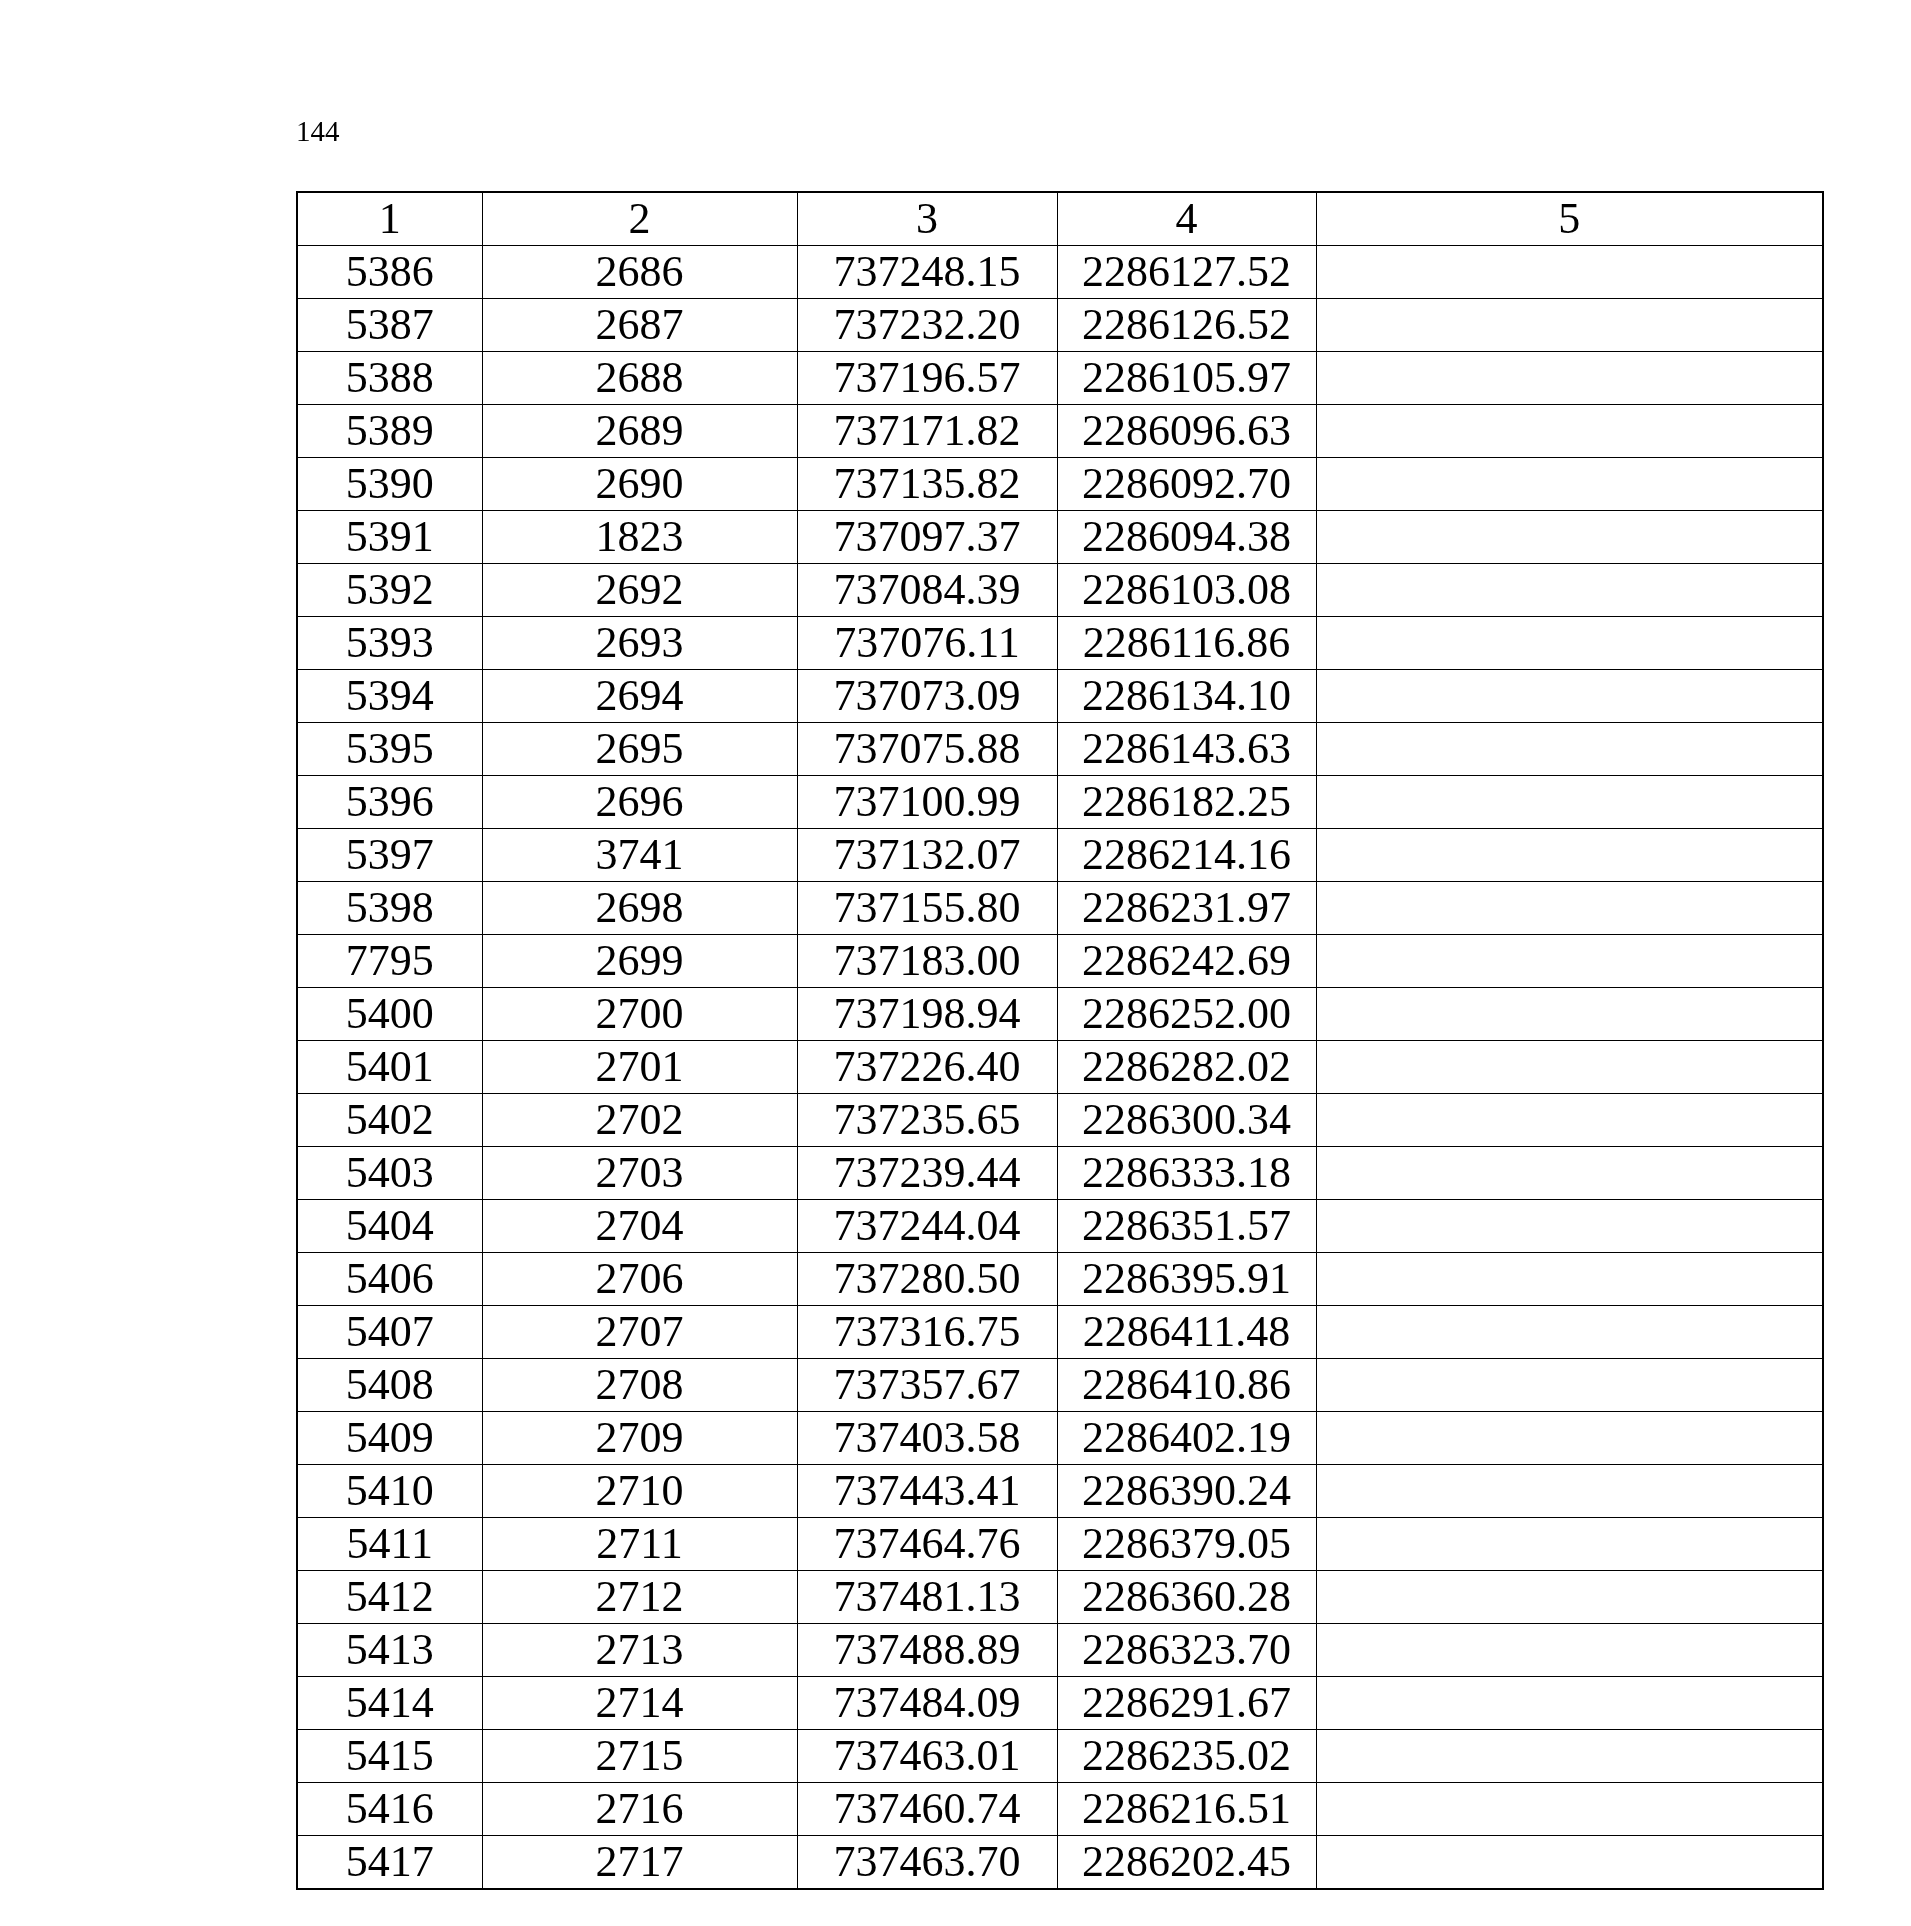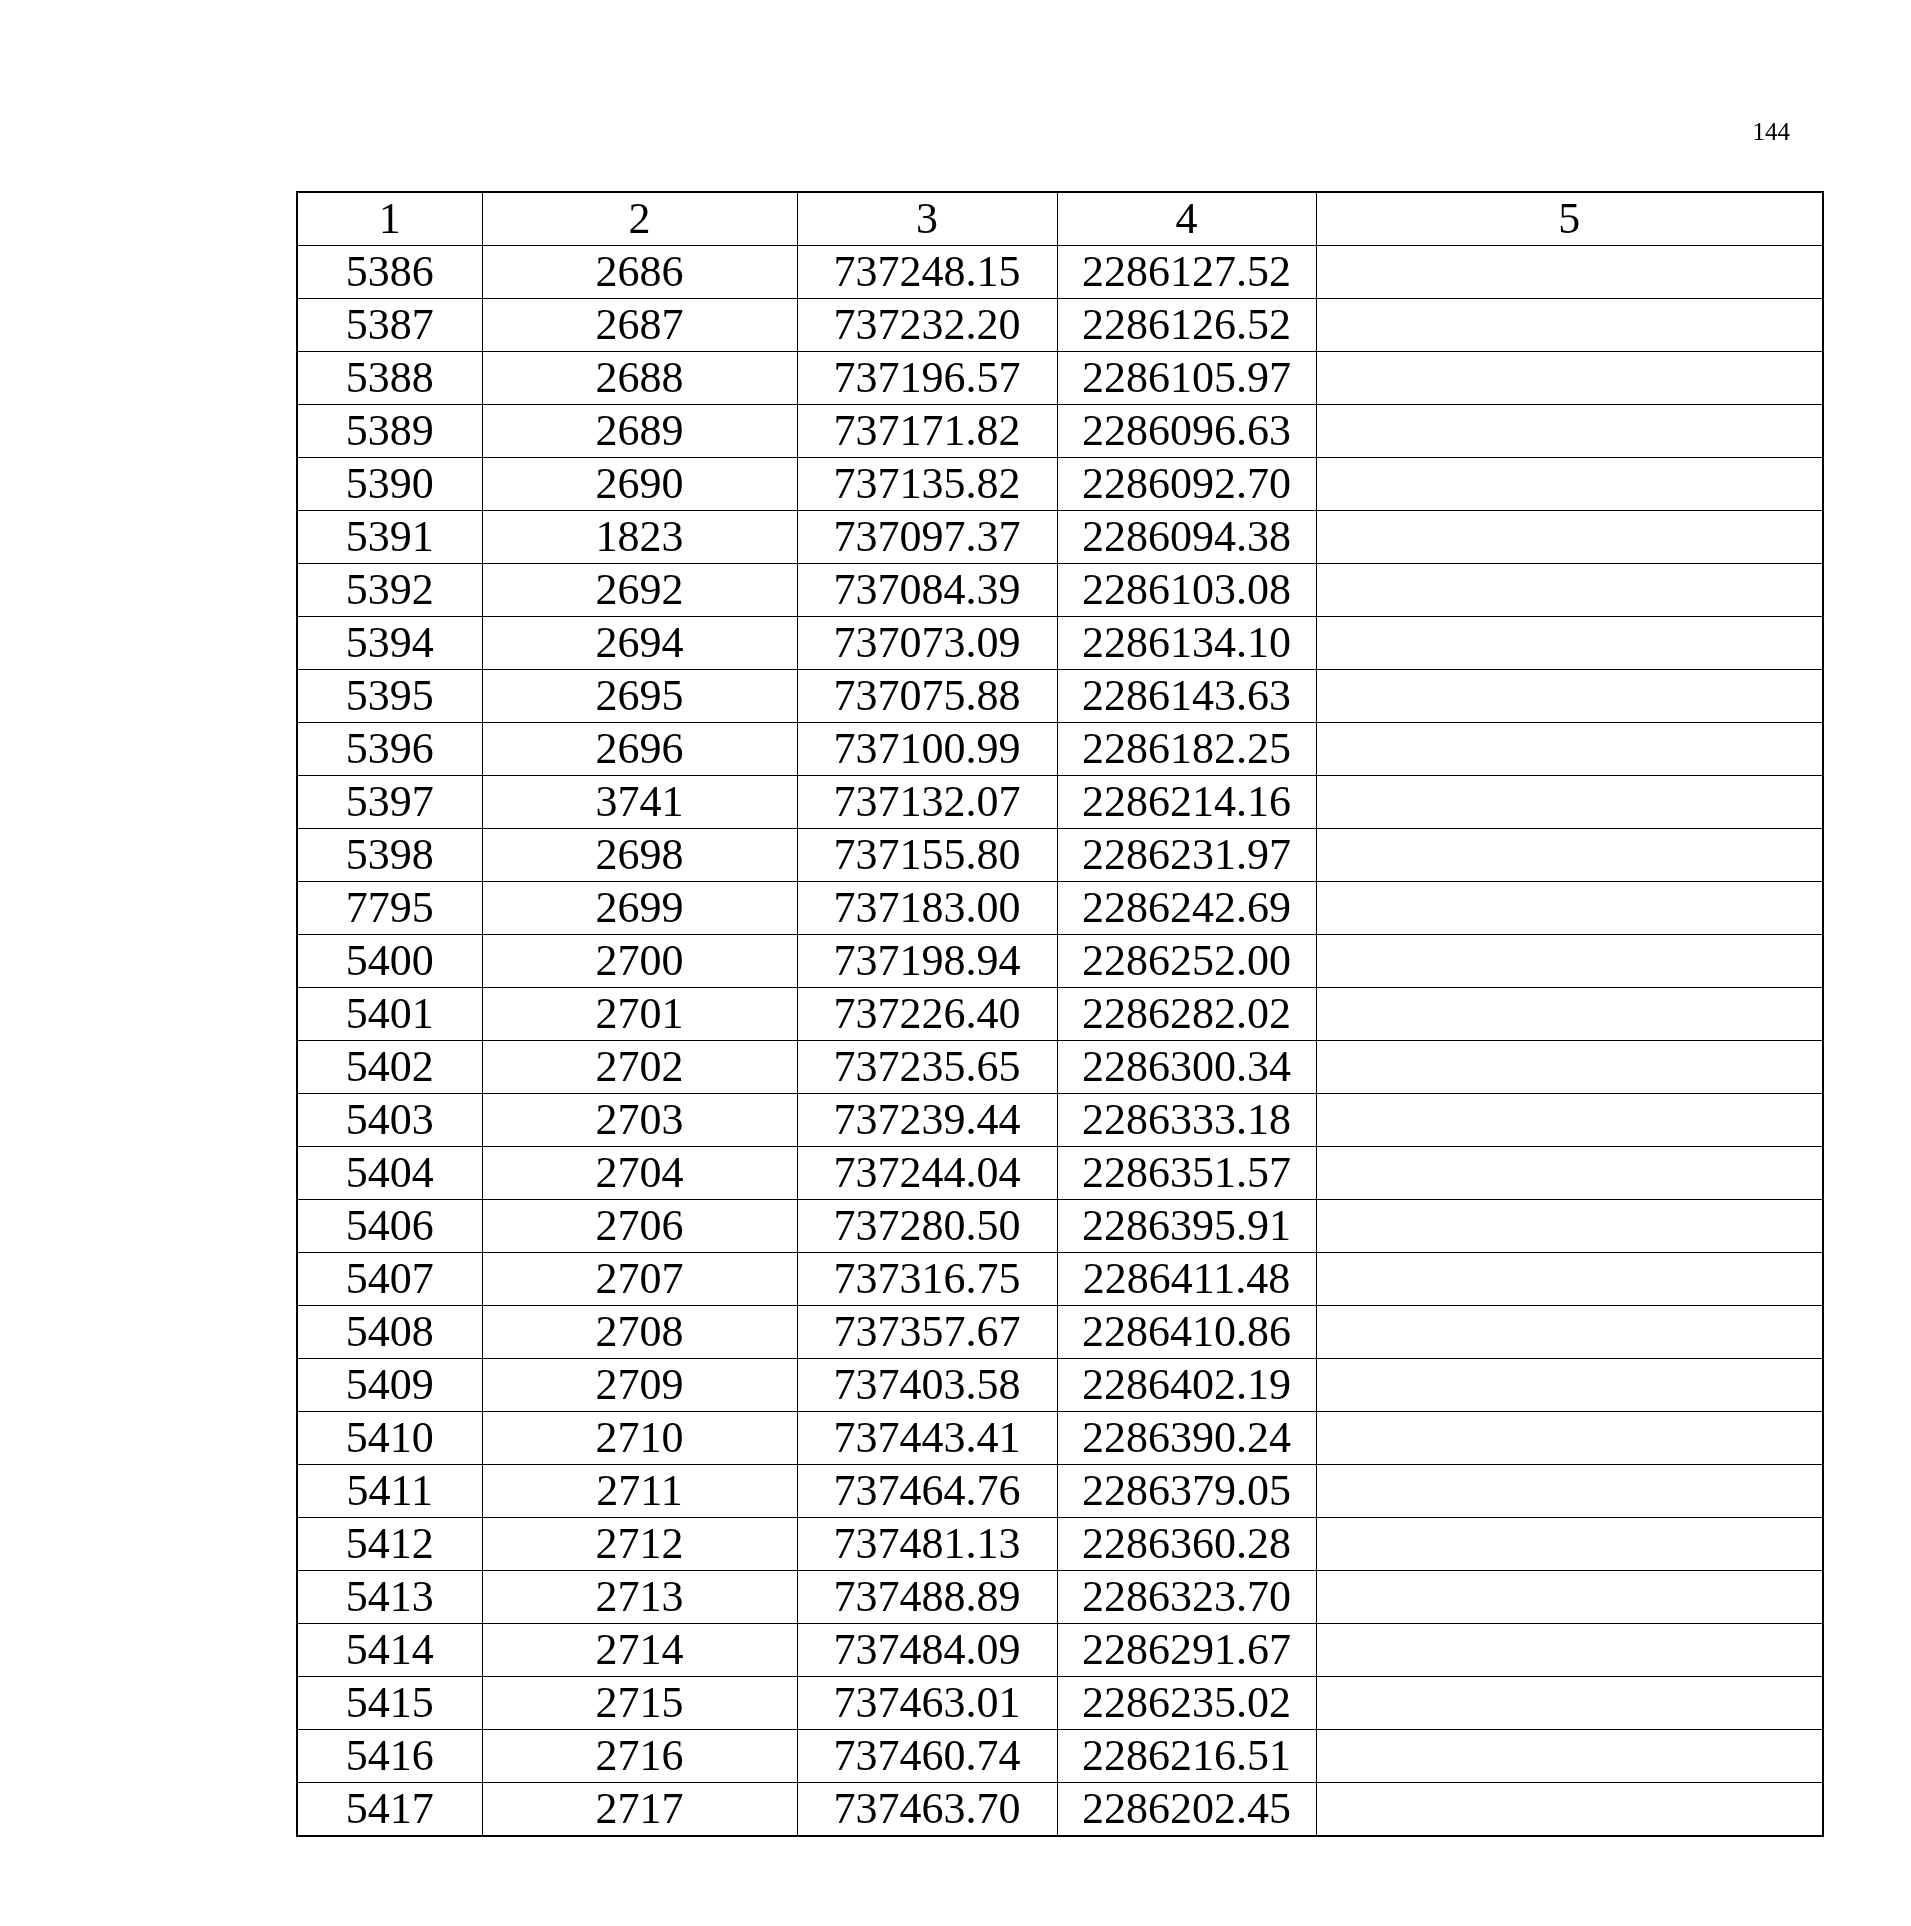--- a/index.html
+++ b/index.html
@@ -17,22 +17,22 @@
     left: 0; top: 0;
     width: 1911px;
     height: 2703px;
     background: #ffffff;
   }
   .page-number {
     position: absolute;
     left: 296px;
     top: 112px;
     width: 1494px;
-    text-align: right;
-    font-size: 25px;
+    text-align: left;
+    font-size: 29px;
     line-height: 39px;
     color: #000000;
   }
   table.data-table {
     position: absolute;
     left: 296px;
     top: 191px;
     width: 1525px;
     border-collapse: collapse;
     table-layout: fixed;
@@ -130,20 +130,27 @@
           <td></td>
         </tr>
         <tr>
           <td>5392</td>
           <td>2692</td>
           <td>737084.39</td>
           <td>2286103.08</td>
           <td></td>
         </tr>
         <tr>
+          <td>5393</td>
+          <td>2693</td>
+          <td>737076.11</td>
+          <td>2286116.86</td>
+          <td></td>
+        </tr>
+        <tr>
           <td>5394</td>
           <td>2694</td>
           <td>737073.09</td>
           <td>2286134.10</td>
           <td></td>
         </tr>
         <tr>
           <td>5395</td>
           <td>2695</td>
           <td>737075.88</td>

